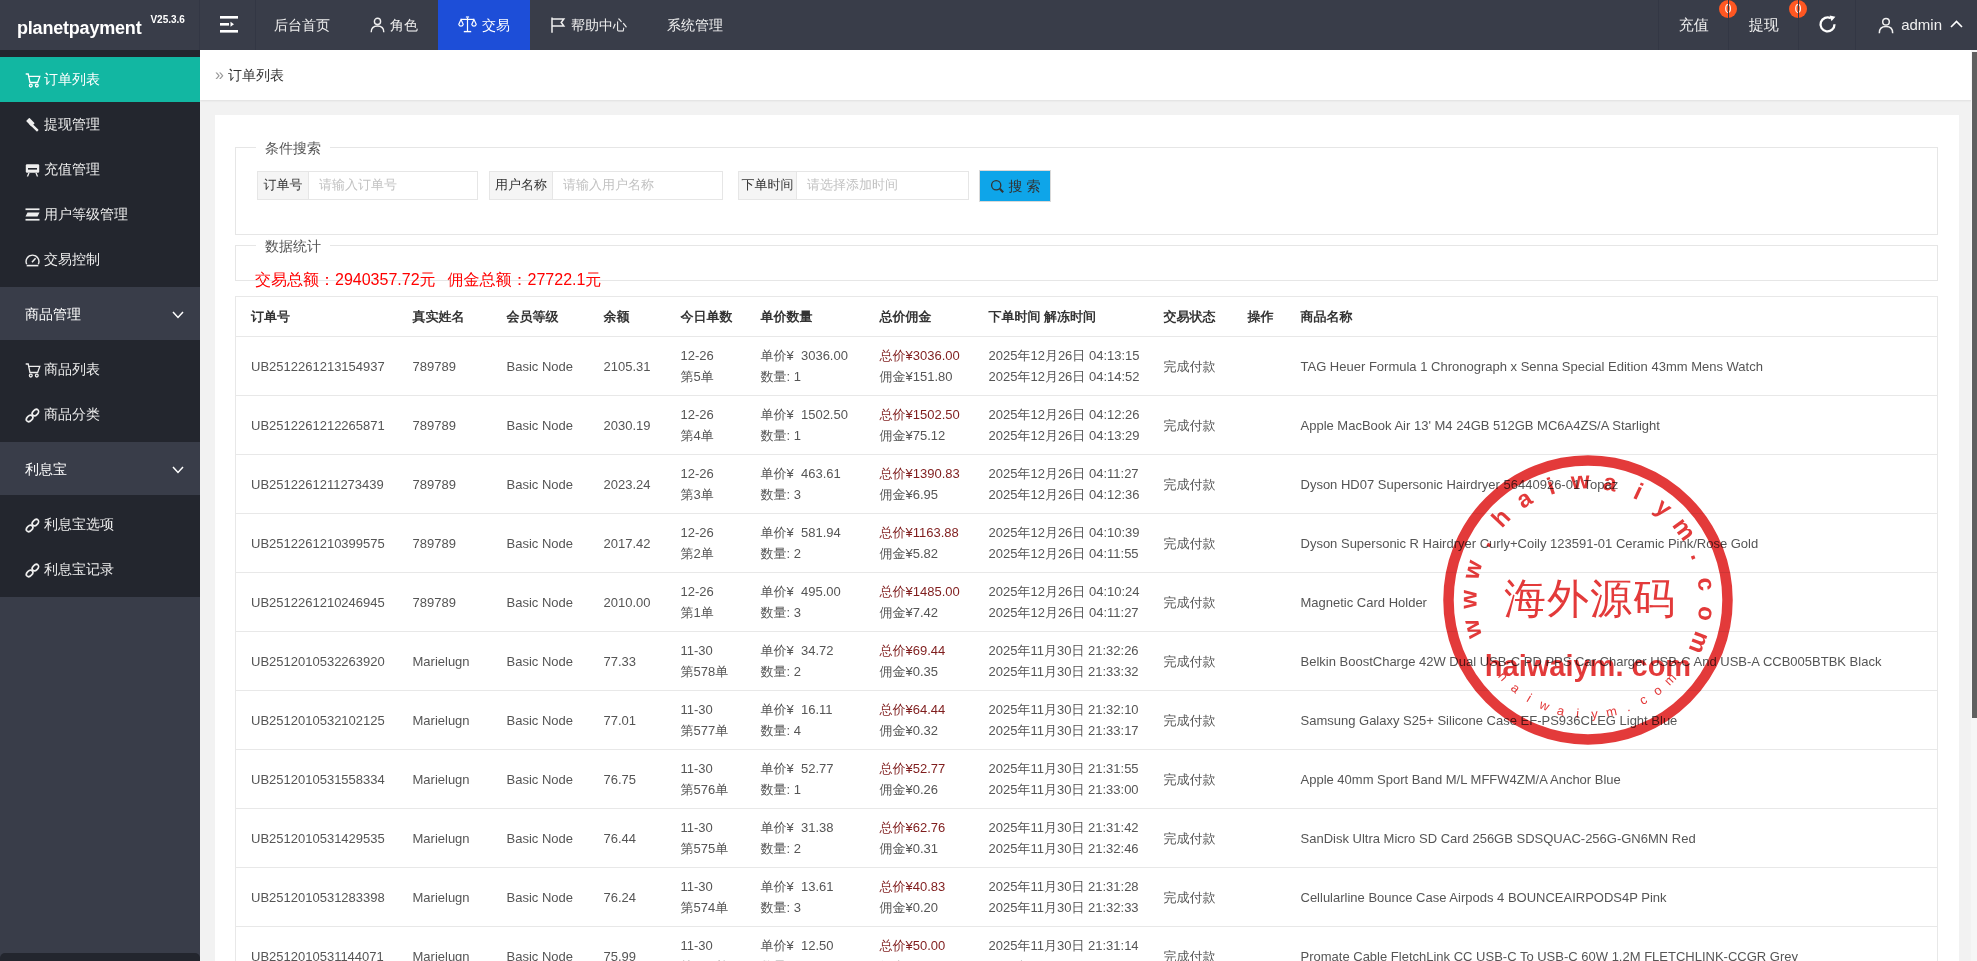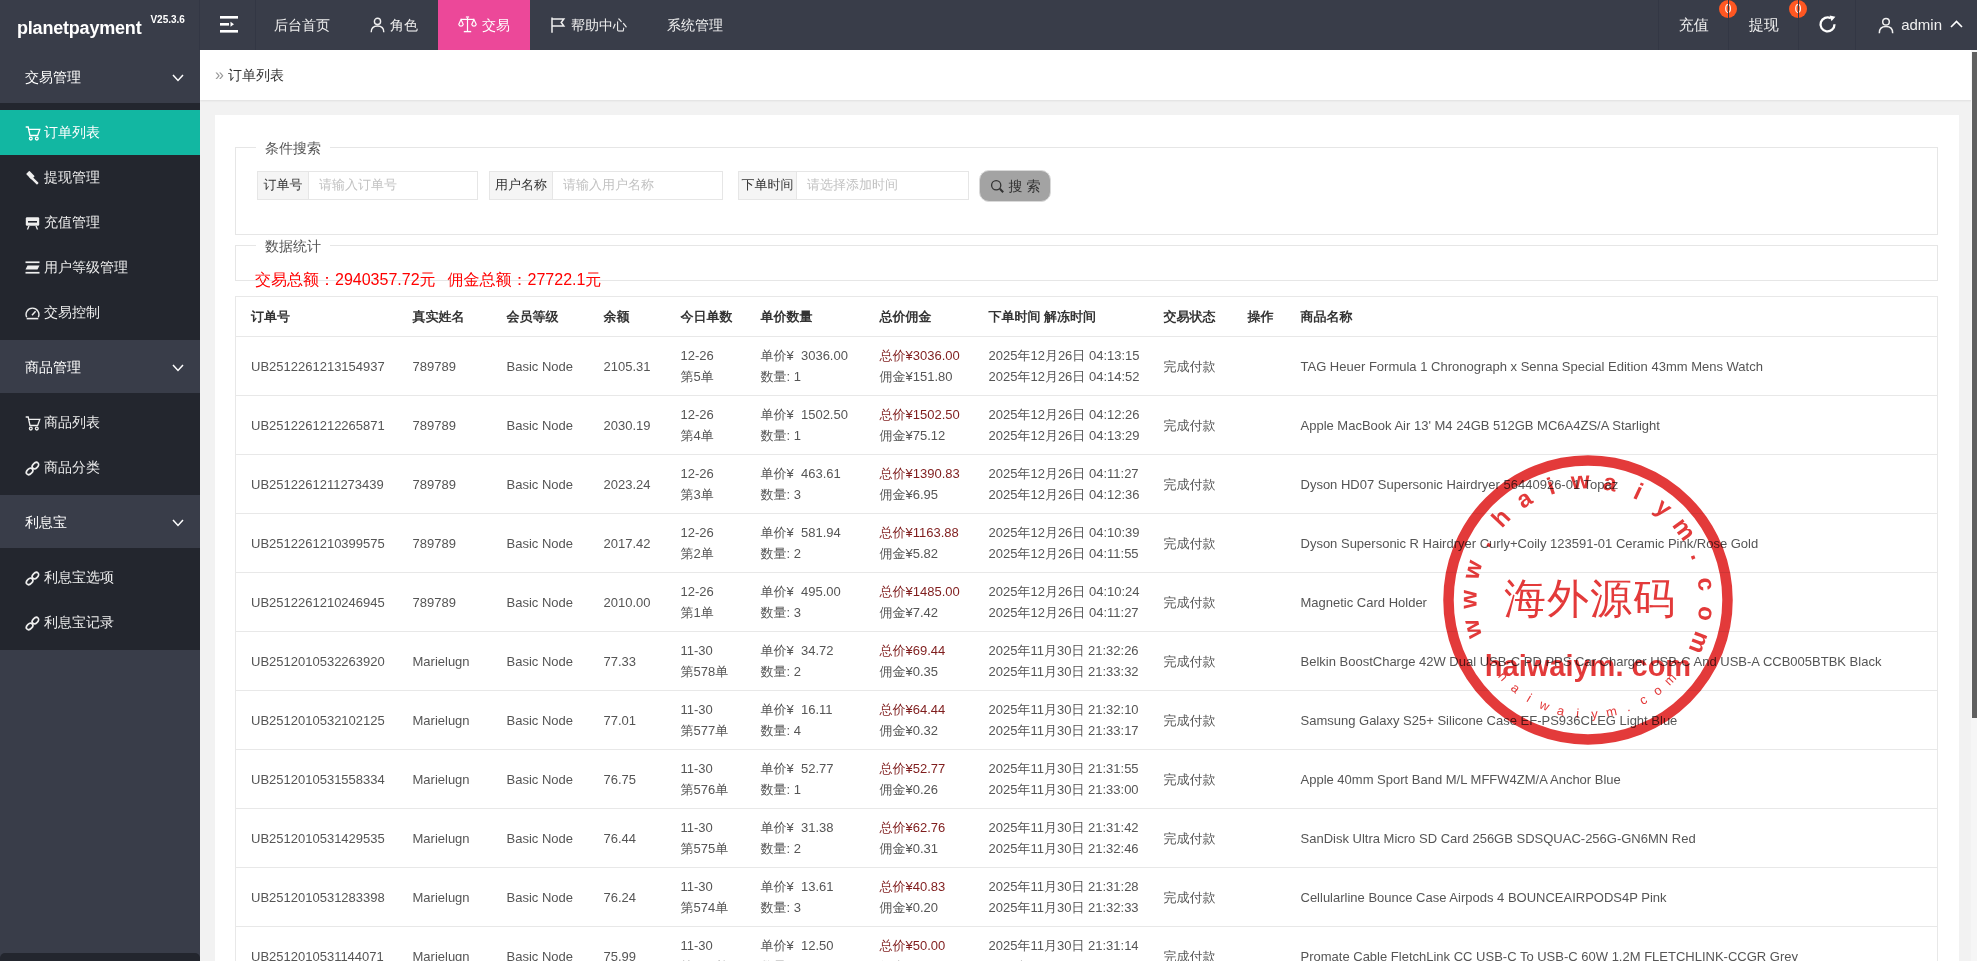--- a/index.html
+++ b/index.html
@@ -10,21 +10,21 @@
 
 .header { position:absolute; top:0; left:0; width:1977px; height:50px; background:#393d49; z-index:50; }
 .logo { position:absolute; left:0; top:0; width:200px; height:50px; line-height:50px; color:#fff; padding-left:17px; border-right:1px solid #333744; }
 .logo b { font-size:18px; font-weight:bold; letter-spacing:-0.2px; }
 .logo sup { font-size:10px; font-weight:bold; position:relative; top:-5px; margin-left:9px; }
 .toggle { position:absolute; left:201px; top:0; width:55px; height:50px; border-right:1px solid #333744; }
 .toggle svg { position:absolute; left:19px; top:16px; }
 .hmenu { position:absolute; left:254px; top:0; height:50px; }
 .hmenu a { display:inline-block; vertical-align:top; height:50px; line-height:50px; color:#f0f0f0; text-decoration:none; padding:0 20px; font-size:14px; }
 .hmenu a svg { vertical-align:-3px; margin-right:5px; }
-.hmenu a.on { background:#ec4899; color:#fff; }
+.hmenu a.on { background:#1d4ed8; color:#fff; }
 .hright { position:absolute; right:4px; top:0; height:50px; }
 .hitem { display:inline-block; vertical-align:top; position:relative; height:50px; line-height:50px; color:#f0f0f0; text-align:center; font-size:15px; border-left:1px solid #333744; }
 .hitem.w70 { width:70px; }
 .hitem.rf { width:57px; }
 .adm { padding:0 10px 0 22px; text-align:left; }
 .hitem:last-child { border-right:1px solid #333744; border-right:none; }
 .badge { position:absolute; top:0px; right:-9px; min-width:18px; height:18px; line-height:18px; border-radius:9px; background:#ff5722; color:#fff; font-size:12px; text-align:center; padding:0 2px; }
 .hitem svg { vertical-align:-4px; }
 .adm svg.pers { margin-right:7px; }
 .adm svg.caret { margin-left:8px; vertical-align:2px; }
@@ -48,21 +48,21 @@
 .fs { border:1px solid #e6e6e6; position:relative; }
 .fs .lg { position:absolute; top:-10px; left:20px; background:#fff; padding:0 9px; font-size:14px; color:#555; line-height:20px; }
 .fs1 { margin-top:12px; height:88px; }
 .fs2 { margin-top:10px; height:36px; }
 .stats { padding:24px 0 0 19px; font-size:16px; color:#f00; }
 .stats span { margin-right:12px; }
 
 .ig { position:absolute; top:23px; height:29px; border:1px solid #e6e6e6; background:#fff; }
 .ig .lb { position:absolute; left:0; top:0; bottom:0; background:#f5f5f5; border-right:1px solid #e6e6e6; line-height:26px; text-align:center; color:#333; font-size:13px; }
 .ig .ph { position:absolute; top:0; bottom:0; line-height:26px; color:#c2c2c2; font-size:13px; padding-left:10px; }
-.sbtn { position:absolute; top:22px; left:743px; width:72px; height:32px; border:1px solid #d9d9d9; border-radius:10px; background:#a3a3a3; line-height:30px; text-align:center; font-size:14px; color:#333; }
+.sbtn { position:absolute; top:22px; left:743px; width:72px; height:32px; border:1px solid #d9d9d9; border-radius:0; background:#0ea5e9; line-height:30px; text-align:center; font-size:14px; color:#333; }
 .sbtn svg { vertical-align:-3px; margin-right:4px; }
 
 
 table { border-collapse:collapse; table-layout:fixed; width:1703px; margin-top:15px; font-size:13px; color:#555; border-left:1px solid #e8e8e8; border-right:1px solid #e8e8e8; }
 thead th { font-weight:bold; color:#333; text-align:left; height:40px; padding:0 0 0 15px; border-top:1px solid #e8e8e8; border-bottom:1px solid #e8e8e8; white-space:nowrap; overflow:hidden; }
 tbody td { height:59px; padding:0 0 0 15px; border-bottom:1px solid #e8e8e8; white-space:nowrap; overflow:hidden; vertical-align:middle; line-height:21px; }
 .red { color:#7f1d1d; }
 
 
 .sbtrack { position:absolute; right:0; top:50px; width:6px; height:911px; background:#f6f6f6; z-index:60; }
@@ -310,23 +310,20 @@
         </svg></span><span class="hitem adm"><svg class="pers" width="16" height="17" viewBox="0 0 15 16" fill="none" stroke="#f0f0f0" stroke-width="1.4">
           <circle cx="7.5" cy="4.4" r="3.1"></circle>
           <path d="M1.2 15.2 C1.2 10.8 4 9 7.5 9 C11 9 13.8 10.8 13.8 15.2"></path>
         </svg>admin<svg class="caret" width="13" height="8" viewBox="0 0 13 8" fill="none" stroke="#fff" stroke-width="1.6">
           <path d="M1 7 L6.5 1.5 L12 7"></path>
         </svg></span>
   </div>
 </div>
 
 <div class="side">
-  <div class="sgroup">交易管理<svg width="12" height="8" viewBox="0 0 12 8" fill="none" stroke="#fff" stroke-width="1.5">
-        <path d="M1 1 L6 6.5 L11 1"></path>
-      </svg></div>
   <div class="smenu">
     <div class="sitem active"><svg width="16" height="15" viewBox="0 0 16 15" fill="none" stroke="#fff" stroke-width="1.3">
           <path d="M0.7 1 H3.2 L5 9.5 H12.6 L14.8 3.4 H4"></path>
           <circle cx="5.8" cy="12.6" r="1.4"></circle>
           <circle cx="11.8" cy="12.6" r="1.4"></circle>
         </svg>订单列表</div>
     <div class="sitem"><svg width="15" height="15" viewBox="0 0 15 15" fill="#eee">
           <rect x="1.6" y="1.8" width="7.6" height="4.6" rx="0.7" transform="rotate(45 5.4 4.1)"></rect>
           <rect x="2.4" y="9.1" width="11.5" height="2.5" rx="0.7" transform="rotate(45 10.2 10.4)"></rect>
         </svg>提现管理</div>

